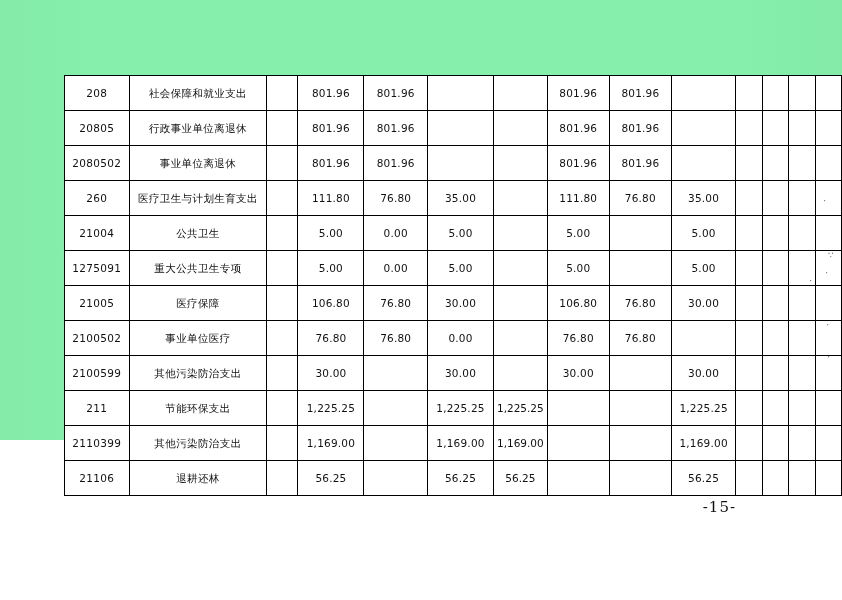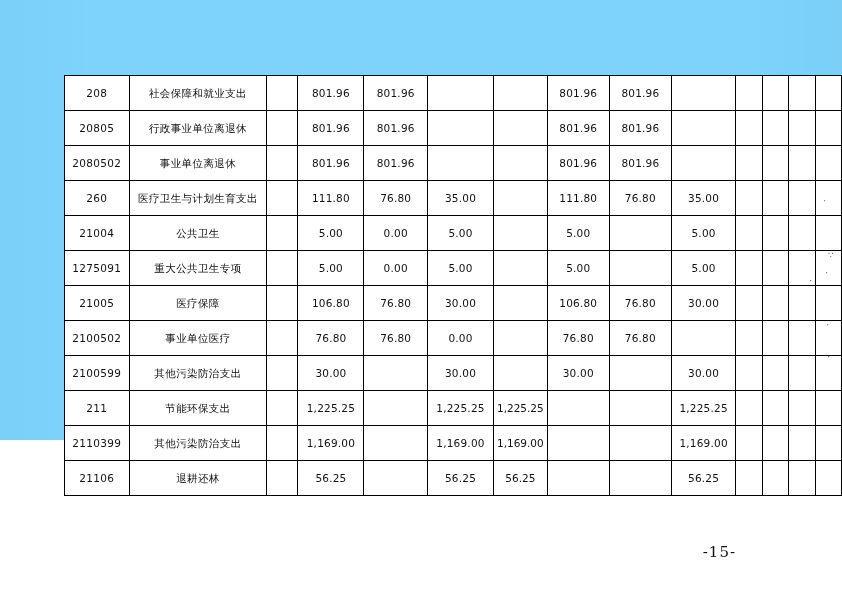--- a/index.html
+++ b/index.html
@@ -13,21 +13,21 @@
     position: relative;
     font-family: "DejaVu Sans", "Liberation Sans", sans-serif;
     color: #111111;
     overflow: hidden;
   }
   .page {
     position: absolute;
     left: 0; top: 0;
     width: 842px;
     height: 440px;
-    background: #7dd3fc;
+    background: #86efac;
   }
   
   .paper-tone {
     position: absolute;
     inset: 0;
     background:
       linear-gradient(90deg, rgba(0,0,0,0.015) 0%, rgba(0,0,0,0) 12%, rgba(0,0,0,0) 88%, rgba(0,0,0,0.02) 100%);
     pointer-events: none;
   }
   table.budget {
@@ -81,21 +81,20 @@
   td.tail {
     width: 25px;
   }
   .page-number {
     position: absolute;
     right: 106px;
     top: 498px;
     font-size: 15px;
     letter-spacing: 1px;
     font-family: "DejaVu Serif", "Liberation Serif", serif;
-    margin-top: 45px;
   }
   .margin-mark {
     position: absolute;
     color: #6b6b6b;
     font-size: 9px;
     font-family: "DejaVu Sans", sans-serif;
   }
   .mark-a { right: 16px; top: 196px; }
   .mark-b { right: 9px;  top: 250px; letter-spacing: -1px;}
   .mark-c { right: 14px; top: 268px; }

